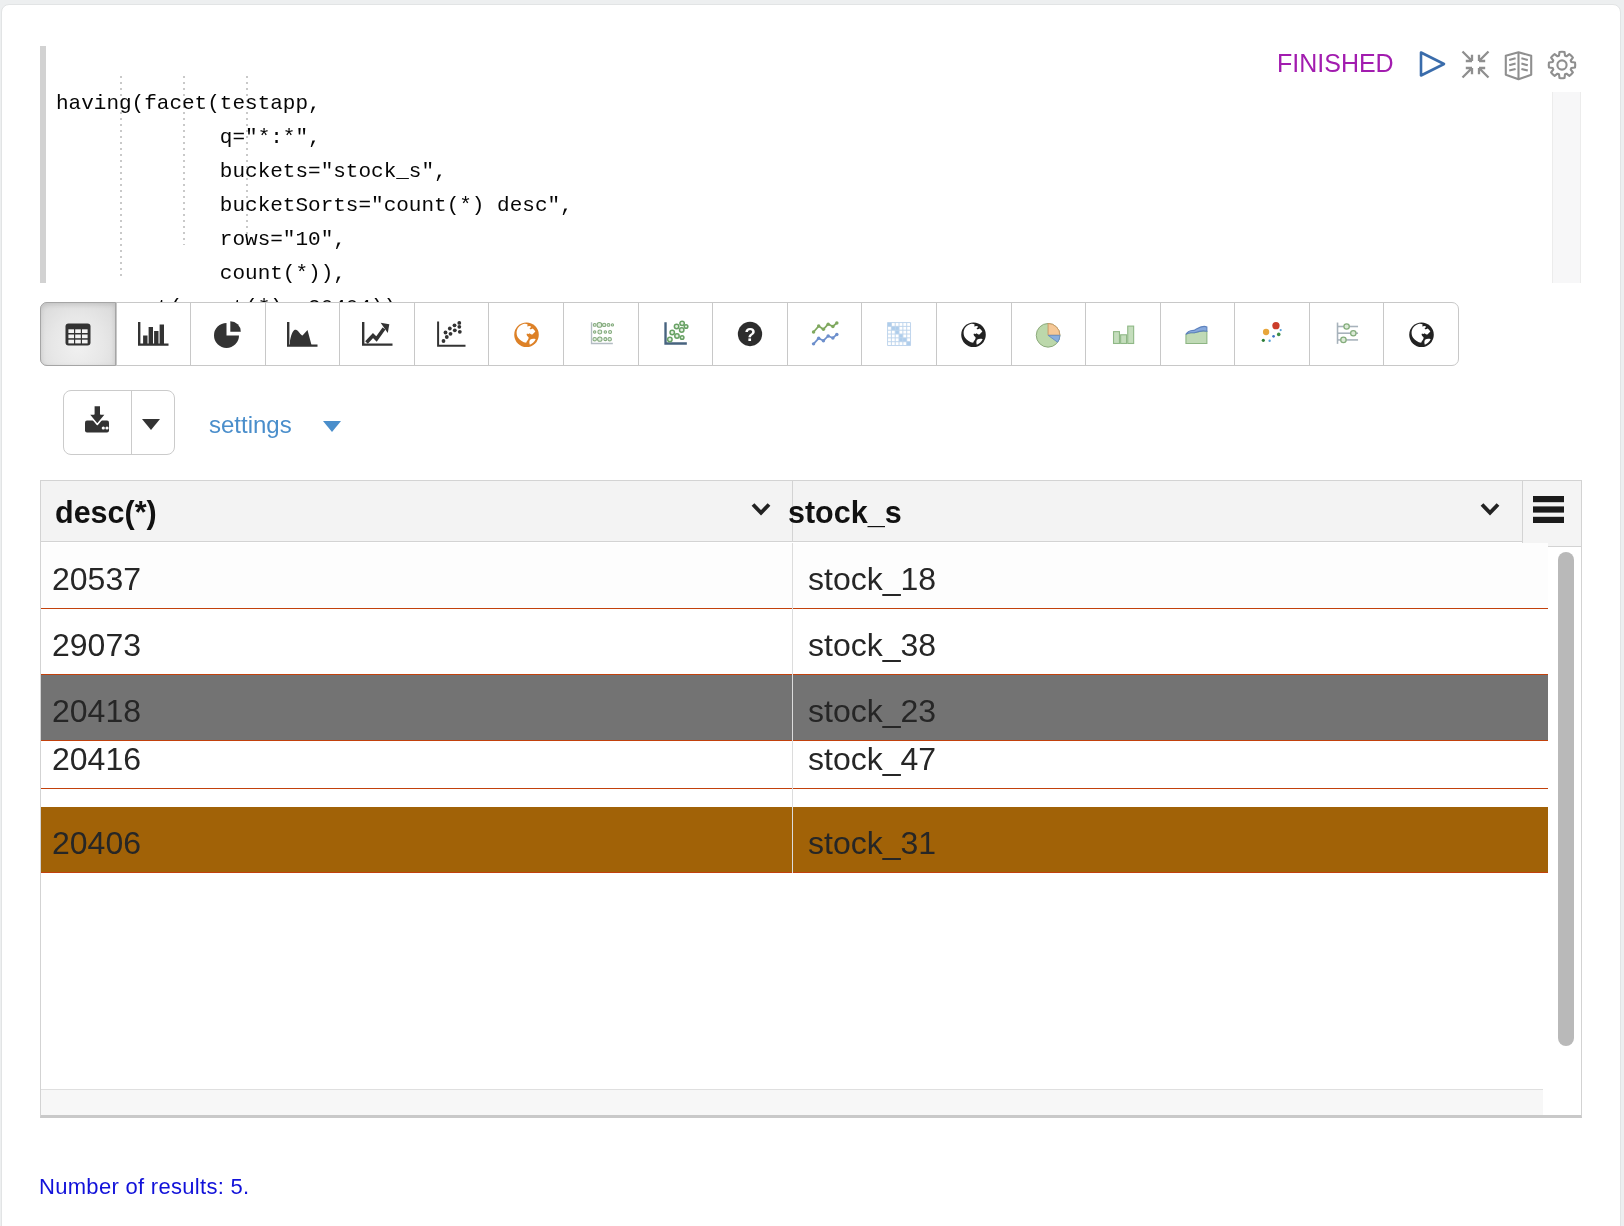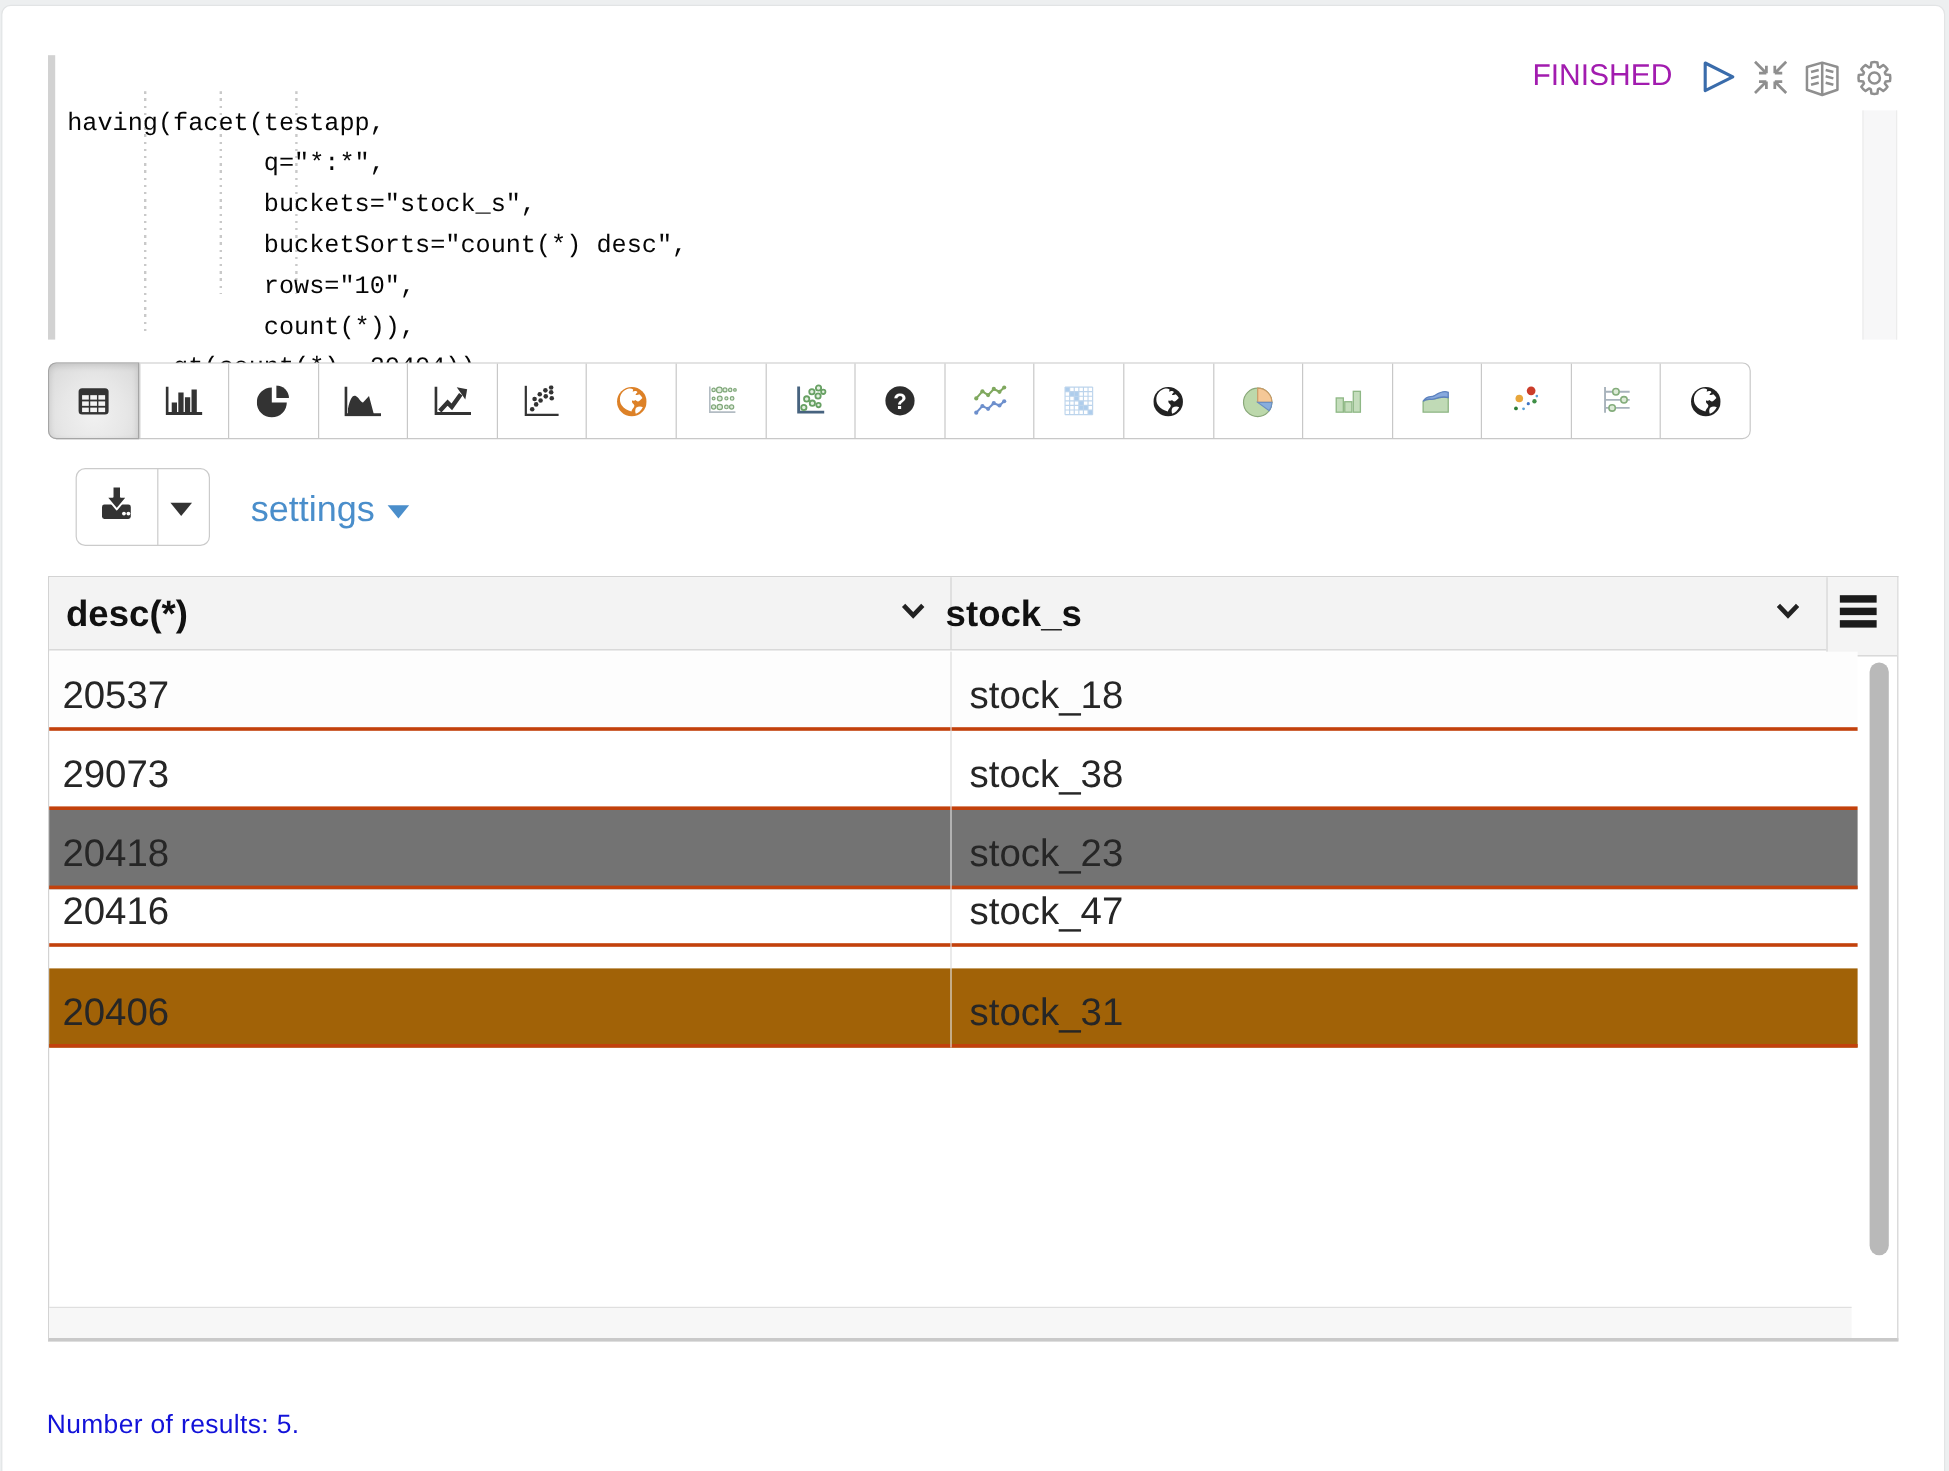--- a/index.html
+++ b/index.html
@@ -20,33 +20,33 @@
   .toolbar { left:40px; top:302px; width:1419px; height:64px; border:1px solid #c8c8c8;
              border-radius:7px; background:#fff; display:flex; }
   .tb { flex:1 1 0; border-left:1px solid #c8c8c8; display:flex; align-items:center; justify-content:center; }
   .tb:first-child { border:1px solid #a5a5a5; margin:-1px 0 -1px -1px;
                     background:radial-gradient(ellipse at 50% 68%, #f1f1f1 0%, #e7e7e7 50%, #d8d8d8 100%);
                     box-shadow:inset 0 2px 5px rgba(0,0,0,0.12); border-radius:7px 0 0 7px; }
   
   .dlgroup { left:63px; top:390px; width:112px; height:65px; border:1px solid #cbcbcb;
              border-radius:8px; background:#fff; }
   .dldiv { left:131px; top:390px; width:1px; height:65px; background:#cbcbcb; }
-  .settings { left:209px; top:410px; font-size:30px; line-height:30px; color:#4a8ecb; }
+  .settings { left:209px; top:410px; font-size:24px; line-height:30px; color:#4a8ecb; }
   .scaret { left:323px; top:421px; width:0; height:0; border-left:9px solid transparent;
             border-right:9px solid transparent; border-top:11px solid #4a8ecb; }
   
   .grid { left:40px; top:480px; width:1542px; height:638px; border:1px solid #d3d3d3;
           border-bottom:3px solid #c9c9c9; }
   .ghead { left:41px; top:481px; width:1481px; height:61px; background:#f3f3f3;
            border-bottom:1px solid #d3d3d3; }
   .hdiv { left:792px; top:481px; width:1px; height:60px; background:#d3d3d3; }
   .htext { font-weight:bold; font-size:30.5px; line-height:30.5px; color:#111; }
   .menucell { left:1522px; top:481px; width:59px; height:66px; background:#f4f4f4;
               border-left:1px solid #d3d3d3; border-bottom:1px solid #d3d3d3; }
-  .row { left:41px; width:1507px; height:66px; border-bottom:3px solid #c2410c; }
+  .row { left:41px; width:1507px; height:66px; border-bottom:1px solid #c2410c; }
   .ct { position:absolute; font-size:32px; line-height:32px; color:#262626; top:20px; }
   .c1 { left:11px; }
   .c2 { left:767px; }
   .bdiv { left:792px; top:543px; width:1px; height:330px; background:#dcdcdc; }
   .vscroll { left:1558px; top:552px; width:16px; height:494px; background:#b9b9b9; border-radius:8px; }
   .hstrip { left:41px; top:1089px; width:1502px; height:26px; background:#f7f7f7; border-top:1px solid #dfdfdf; }
   .results { left:39px; top:1171px; font-size:22px; line-height:31px; color:#1212d9; letter-spacing:0.3px; }
   svg { display:block; }
 </style>
 </head>

